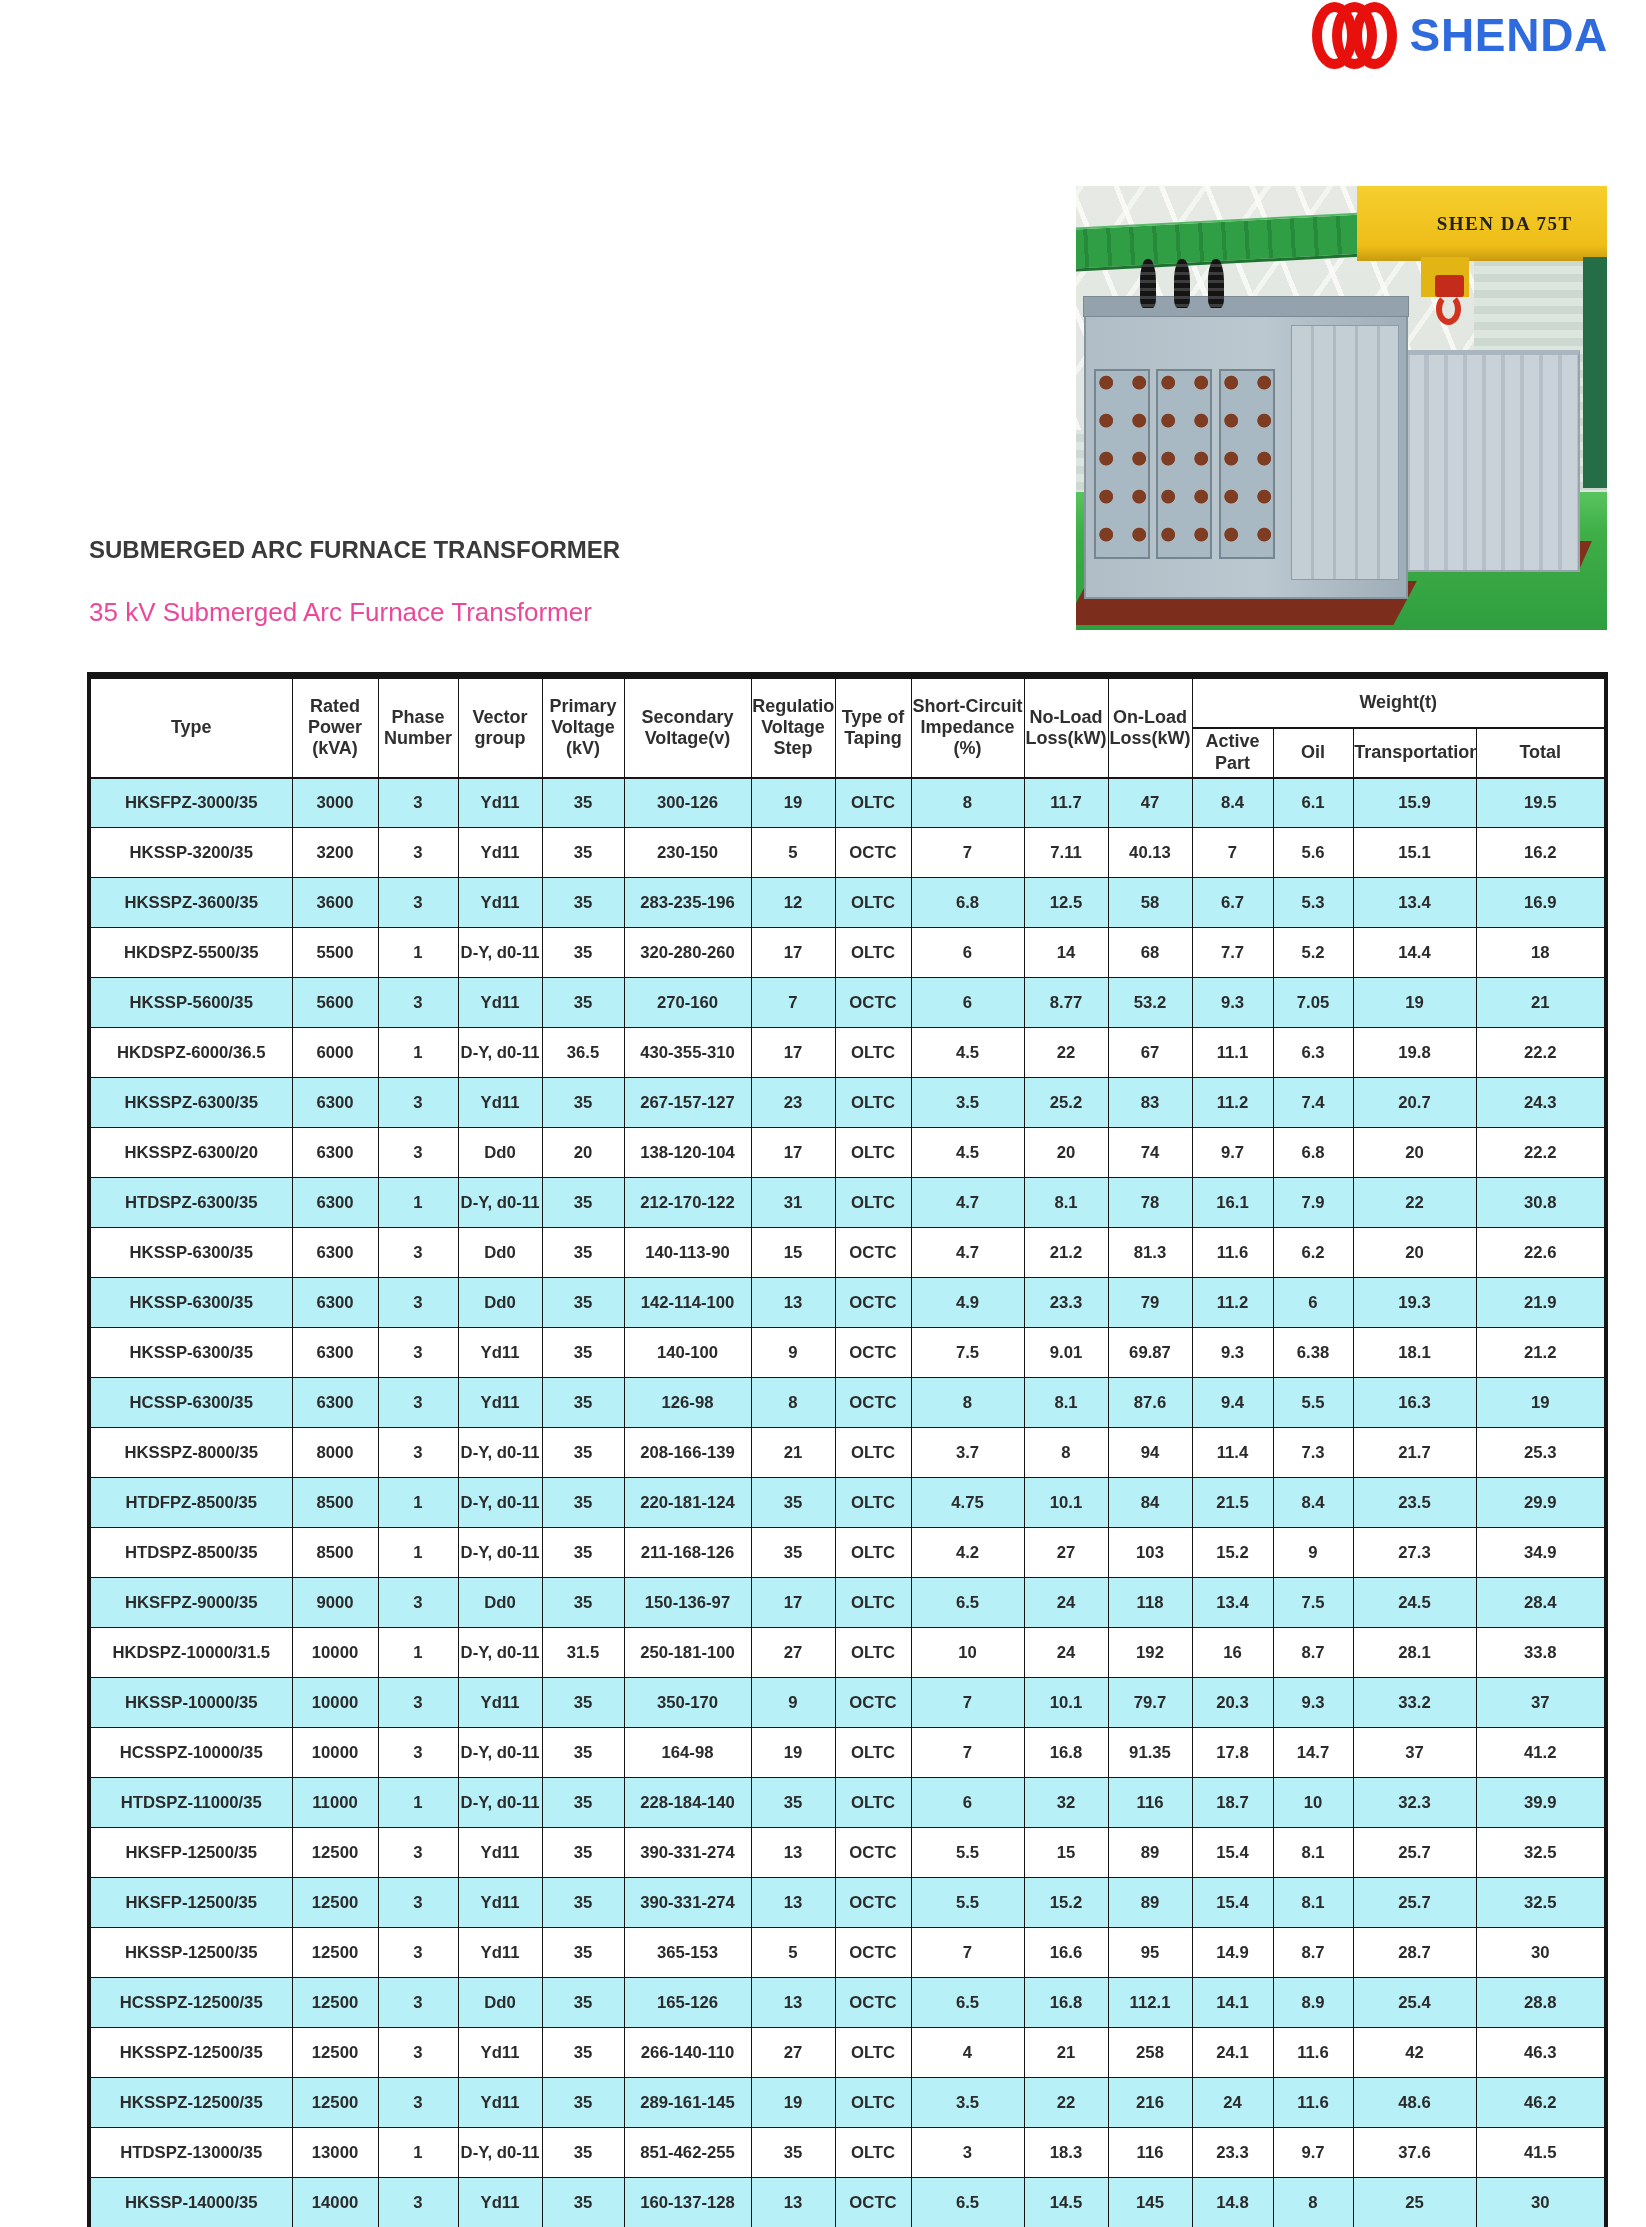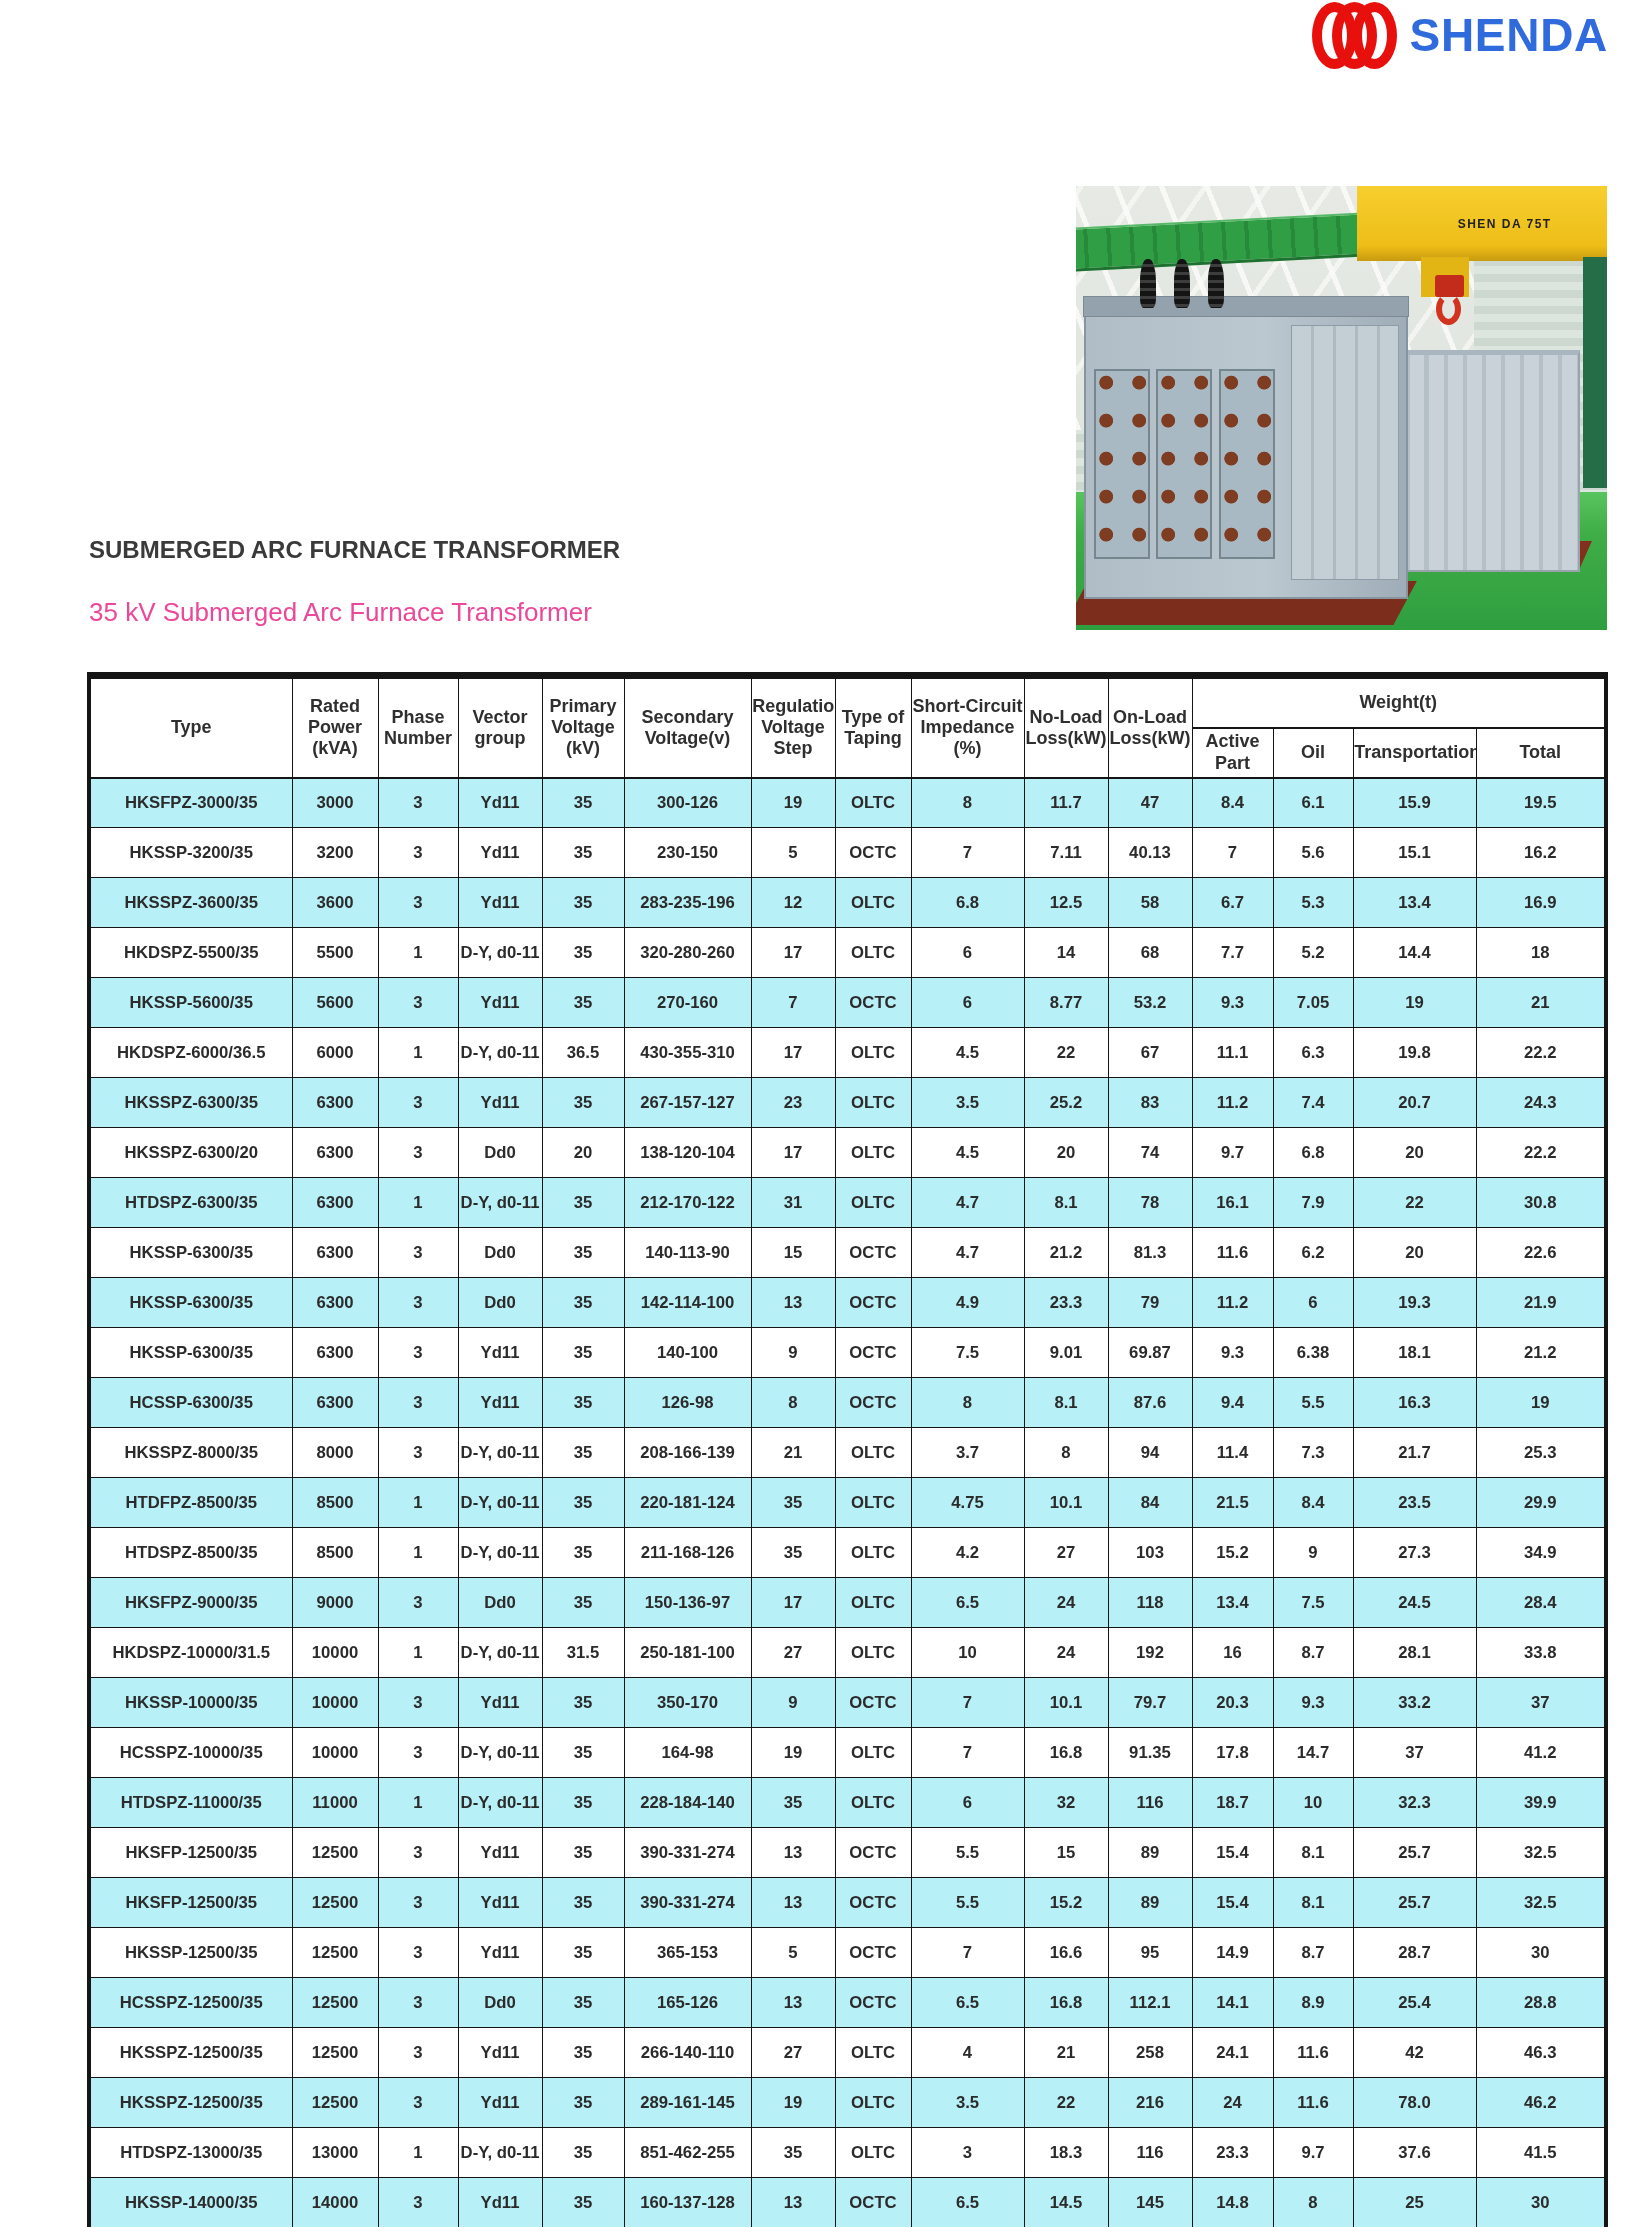--- a/index.html
+++ b/index.html
@@ -30,21 +30,21 @@
       repeating-linear-gradient(68deg, rgba(250,250,248,.9) 0 5.1px, transparent 5.1px 42px),
       repeating-linear-gradient(-55deg, rgba(246,247,243,.85) 0 5.1px, transparent 5.1px 51px),
       linear-gradient(180deg,#e7eae4 0%,#dfe5df 100%);
   }
   .green-beam { position:absolute; left:-2%; top:7%; width:80%; height:10%;
     background:repeating-linear-gradient(90deg,#2f9e44 0 19px,#27893a 19px 23px);
     transform:rotate(-3deg); border-top:2.9px solid #57b868; border-bottom:3.6px solid #1e7230; }
   .yellow-girder { position:absolute; right:0; top:0; width:47%; height:17%;
     background:linear-gradient(180deg,#f6cf2e 0%,#eebd18 80%,#c79a10 100%);
     display:flex; align-items:center; justify-content:center; }
-  .crane-label { font-size:12px; font-weight:700; color:#222; letter-spacing:1.5px; margin-left:18%; }
+  .crane-label { font-size:19px; font-weight:700; color:#222; letter-spacing:1.5px; margin-left:18%;font-family:Liberation Serif, serif; }
   .hoist { position:absolute; right:26%; top:16%; width:9%; height:9%; background:#e3b514; }
   .hook { position:absolute; right:27.5%; top:24%; width:25px; height:32px;
     border:6.5px solid #d2331f; border-top-color:transparent; border-radius:50%; }
   .hook-block { position:absolute; right:27%; top:20%; width:29px; height:22px; background:#c32c1a; border-radius:2.9px; }
   .dark-col { position:absolute; right:0; top:16%; width:4.5%; height:52%; background:#256d47; }
   .floor { position:absolute; left:0; bottom:0; width:100%; height:31%;
     background:linear-gradient(180deg,#58c45e 0%,#3fae47 30%,#2f9e3f 100%); }
   .mat-main { position:absolute; left:0%; bottom:1%; width:62%; height:10%; background:#7c2d1c; transform:skewX(-28deg); }
   .mat-second { position:absolute; right:4%; bottom:14%; width:34%; height:6%; background:#82301d; transform:skewX(-24deg); }
 
@@ -631,21 +631,21 @@
             <td>Yd11</td>
             <td>35</td>
             <td>289-161-145</td>
             <td>19</td>
             <td>OLTC</td>
             <td>3.5</td>
             <td>22</td>
             <td>216</td>
             <td>24</td>
             <td>11.6</td>
-            <td>78.0</td>
+            <td>48.6</td>
             <td>46.2</td>
           </tr>
           <tr>
             <td>HTDSPZ-13000/35</td>
             <td>13000</td>
             <td>1</td>
             <td>D-Y, d0-11</td>
             <td>35</td>
             <td>851-462-255</td>
             <td>35</td>

